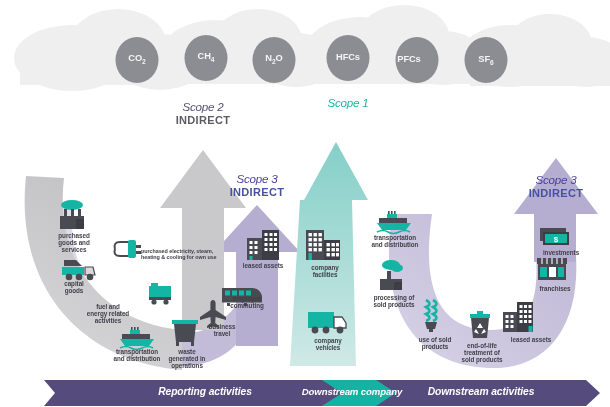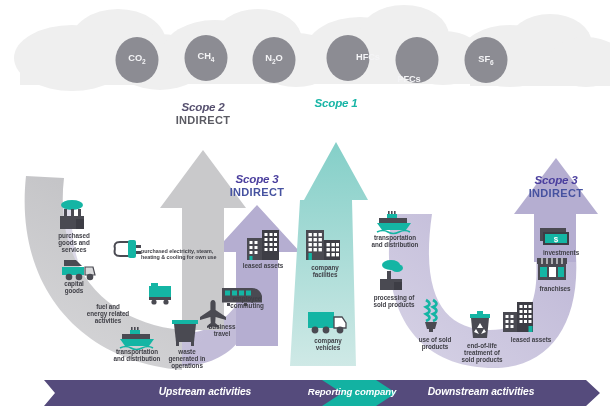--- a/index.html
+++ b/index.html
@@ -5,21 +5,21 @@
   html,body{margin:0;padding:0;background:#ffffff;}
   body{width:610px;height:407px;overflow:hidden;
        font-family:"Liberation Sans","DejaVu Sans",sans-serif;}
   #stage{position:relative;width:610px;height:407px;background:#fff;}
   #art{position:absolute;left:0;top:0;width:610px;height:407px;}
 
   .lbl{position:absolute;text-align:center;line-height:1.12;
        color:#3f3f46;font-size:6.3px;font-weight:600;
        letter-spacing:-.05px;pointer-events:none;}
   .scope-ttl{position:absolute;text-align:center;pointer-events:none;}
-  .scope-ttl .s1{display:block;font-style:italic;font-weight:bold;font-size:11.6px;letter-spacing:-.2px;}
+  .scope-ttl .s1{display:block;font-style:italic;font-weight:normal;font-size:11.6px;letter-spacing:-.2px;}
   .scope-ttl .s2{display:block;font-weight:bold;font-size:11px;letter-spacing:.35px;margin-top:.5px;}
   .sc1 .s1,.sc1 .s2{color:#18B5A6;}
   .sc2 .s1{color:#56506f;} .sc2 .s2{color:#5b5b63;}
   .sc3 .s1{color:#4b3f9e;} .sc3 .s2{color:#4652a0;}
 
   .barlbl{position:absolute;color:#ffffff;font-style:italic;font-weight:bold;
           font-size:10.3px;letter-spacing:-.1px;text-align:center;pointer-events:none;}
   .gaslbl{position:absolute;color:#f4f4f6;font-weight:bold;font-size:9.3px;
           text-align:center;letter-spacing:-.1px;pointer-events:none;}
   .gaslbl sub{font-size:6.6px;}
@@ -323,29 +323,29 @@
     <g>
       <path fill="#554b7c" d="M44,380 L324,380 L344,393 L324,406 L44,406 L55,393 Z"></path>
       <path fill="#13b2a2" d="M322,380 L378,380 L398,393 L378,406 L322,406 L342,393 Z"></path>
       <path fill="#554b7c" d="M376,380 L586,380 L600,393 L586,406 L376,406 L396,393 Z"></path>
     </g>
   </svg>
 
   <div class="gaslbl" style="left:117px;top:53px;width:40px;">CO<sub>2</sub></div>
   <div class="gaslbl" style="left:186px;top:51px;width:40px;">CH<sub>4</sub></div>
   <div class="gaslbl" style="left:254px;top:53px;width:40px;">N<sub>2</sub>O</div>
-  <div class="gaslbl" style="left:328px;top:52px;width:40px;margin-left:20px;">HFCs</div>
-  <div class="gaslbl" style="left:397px;top:54px;width:24px;margin-top:20px;">PFCs</div>
+  <div class="gaslbl" style="left:328px;top:52px;width:40px;">HFCs</div>
+  <div class="gaslbl" style="left:397px;top:54px;width:24px;">PFCs</div>
   <div class="gaslbl" style="left:466px;top:54px;width:40px;">SF<sub>6</sub></div>
 
   <div class="scope-ttl sc2" style="left:153px;top:100px;width:100px;">
     <span class="s1">Scope 2</span>
     <span class="s2">INDIRECT</span>
   </div>
-  <div class="scope-ttl sc1" style="left:286px;top:96px;width:100px;">
+  <div class="scope-ttl sc1" style="left:298px;top:96px;width:100px;">
     <span class="s1">Scope 1</span>
   </div>
   <div class="scope-ttl sc3" style="left:207px;top:172px;width:100px;">
     <span class="s1">Scope 3</span>
     <span class="s2">INDIRECT</span>
   </div>
   <div class="scope-ttl sc3" style="left:506px;top:173px;width:100px;">
     <span class="s1">Scope 3</span>
     <span class="s2">INDIRECT</span>
   </div>
@@ -364,17 +364,17 @@
   <div class="lbl" style="left:300px;top:337px;width:56px;">company<br>vehicles</div>
 
   <div class="lbl" style="left:355px;top:234px;width:80px;">transportation<br>and distribution</div>
   <div class="lbl" style="left:361px;top:294px;width:66px;">processing of<br>sold products</div>
   <div class="lbl" style="left:406px;top:336px;width:58px;">use of sold<br>products</div>
   <div class="lbl" style="left:451px;top:342px;width:62px;">end-of-life<br>treatment of<br>sold products</div>
   <div class="lbl" style="left:500px;top:336px;width:62px;">leased assets</div>
   <div class="lbl" style="left:531px;top:285px;width:48px;">franchises</div>
   <div class="lbl" style="left:533px;top:249px;width:56px;">investments</div>
 
-  <div class="barlbl" style="left:125px;top:386px;width:160px;">Upstream activities</div>
-  <div class="barlbl" style="left:282px;top:386px;width:140px;font-size:9.6px;">Reporting company</div>
+  <div class="barlbl" style="left:125px;top:386px;width:160px;">Reporting activities</div>
+  <div class="barlbl" style="left:282px;top:386px;width:140px;font-size:9.6px;">Downstream company</div>
   <div class="barlbl" style="left:396px;top:386px;width:170px;">Downstream activities</div>
 
 </div>
 
 </body></html>

